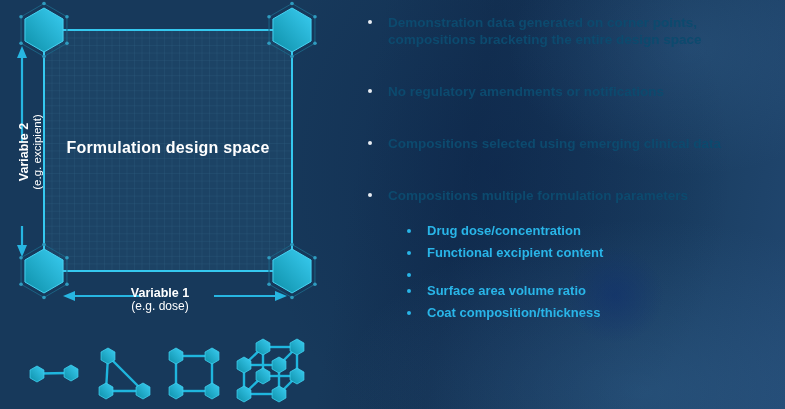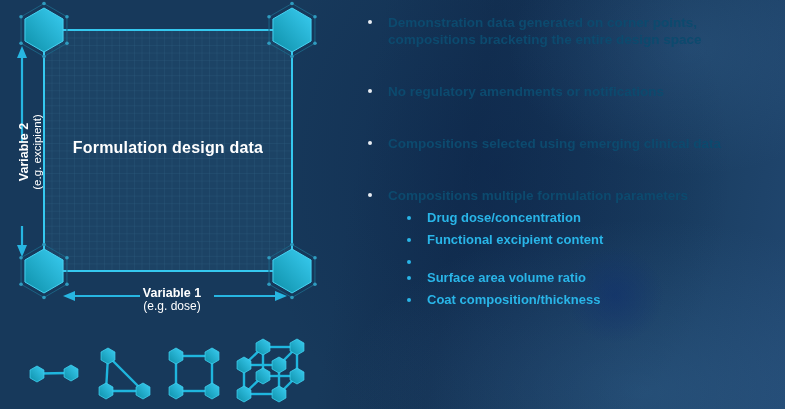--- a/index.html
+++ b/index.html
@@ -12,21 +12,21 @@
       radial-gradient(ellipse 420px 240px at 82% 96%, rgba(64,118,168,0.30), rgba(64,118,168,0) 72%),
       radial-gradient(ellipse 340px 420px at 63% 42%, rgba(9,32,70,0.45), rgba(9,32,70,0) 70%),
       linear-gradient(100deg,#17395b 0%,#17395b 45%,#143253 58%,#1a3e62 84%,#214770 100%);
   }
   .abs{position:absolute;}
   
   .design-title{
     left:44px;top:139px;width:248px;text-align:center;
     color:#ffffff;font-weight:bold;font-size:16px;letter-spacing:0.2px;
   }
-  .x-axis-label{left:48px;top:286px;width:248px;text-align:center;color:#ffffff;}
+  .x-axis-label{left:36px;top:286px;width:248px;text-align:center;color:#ffffff;}
   .x-axis-label .lab{font-size:12.5px;font-weight:bold;line-height:14px;}
   .x-axis-label .ex{font-size:12px;line-height:13px;}
   .y-axis-label{
     left:30px;top:152px;width:0;height:0;color:#ffffff;
   }
   .y-axis-label .inner{
     position:absolute;transform:translate(-50%,-50%) rotate(-90deg);
     white-space:nowrap;text-align:center;
   }
   .y-axis-label .lab{font-size:12.5px;font-weight:bold;line-height:14px;}
@@ -37,21 +37,21 @@
   .main > li{margin-bottom:35px;}
   .main > li:last-child{margin-bottom:0;}
   .row{display:flex;align-items:flex-start;}
   .main .row > .btext{
     color:#0c4a6e;font-weight:bold;font-size:13.5px;line-height:17px;width:388px;
   }
   .dot{
     flex:0 0 4px;width:4px;height:4px;border-radius:50%;
     background:#e8edf2;margin:6px 16px 0 12px;
   }
-  .sub{margin-top:6px;}
+  .sub{margin-top:19px;}
   .sub li{display:flex;align-items:flex-start;margin-bottom:6px;}
   .sub .dot{background:#29b5e8;margin:6px 16px 0 51px;}
   .sub .btext{color:#29b5e8;font-weight:bold;font-size:13px;line-height:16px;}
 </style>
 </head>
 <body>
 
 <svg class="abs" style="left:0;top:0" width="350" height="409" viewBox="0 0 350 409">
   <defs>
     <linearGradient id="hexGrad" x1="0" y1="1" x2="1" y2="0">
@@ -135,21 +135,21 @@
     <use href="#smallHex" transform="translate(297,347)" stroke="none"></use>
     <use href="#smallHex" transform="translate(263,376)" stroke="none"></use>
     <use href="#smallHex" transform="translate(297,376)" stroke="none"></use>
     <use href="#smallHex" transform="translate(244,365)" stroke="none"></use>
     <use href="#smallHex" transform="translate(279,365)" stroke="none"></use>
     <use href="#smallHex" transform="translate(244,394)" stroke="none"></use>
     <use href="#smallHex" transform="translate(279,394)" stroke="none"></use>
   </g>
 </svg>
 
-<div class="abs design-title">Formulation design data</div>
+<div class="abs design-title">Formulation design space</div>
 
 <div class="abs x-axis-label">
   <div class="lab">Variable 1</div>
   <div class="ex">(e.g. dose)</div>
 </div>
 
 <div class="abs y-axis-label">
   <div class="inner">
     <div class="lab">Variable 2</div>
     <div class="ex">(e.g. excipient)</div>

